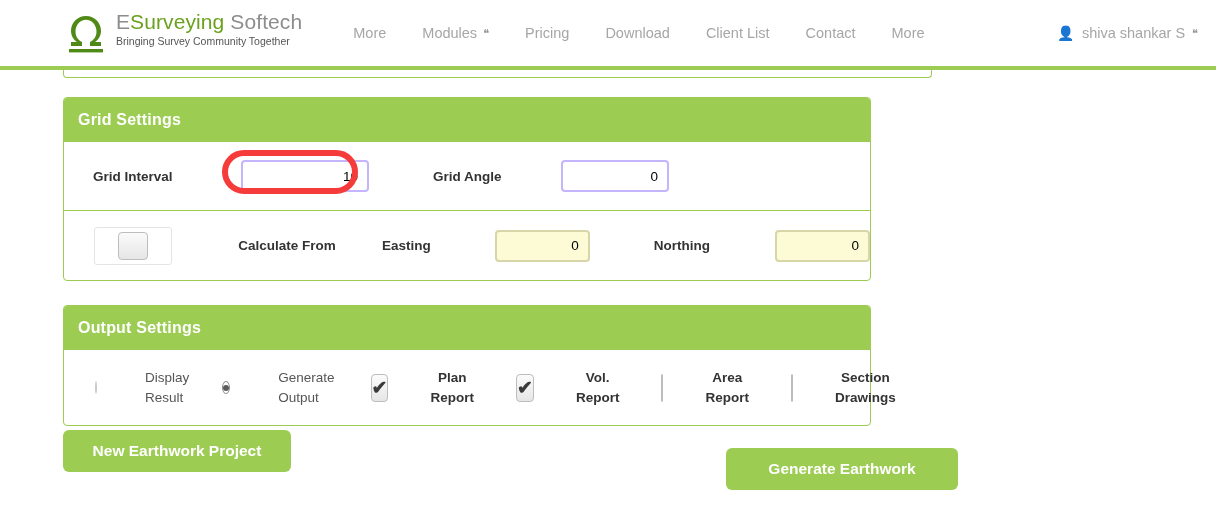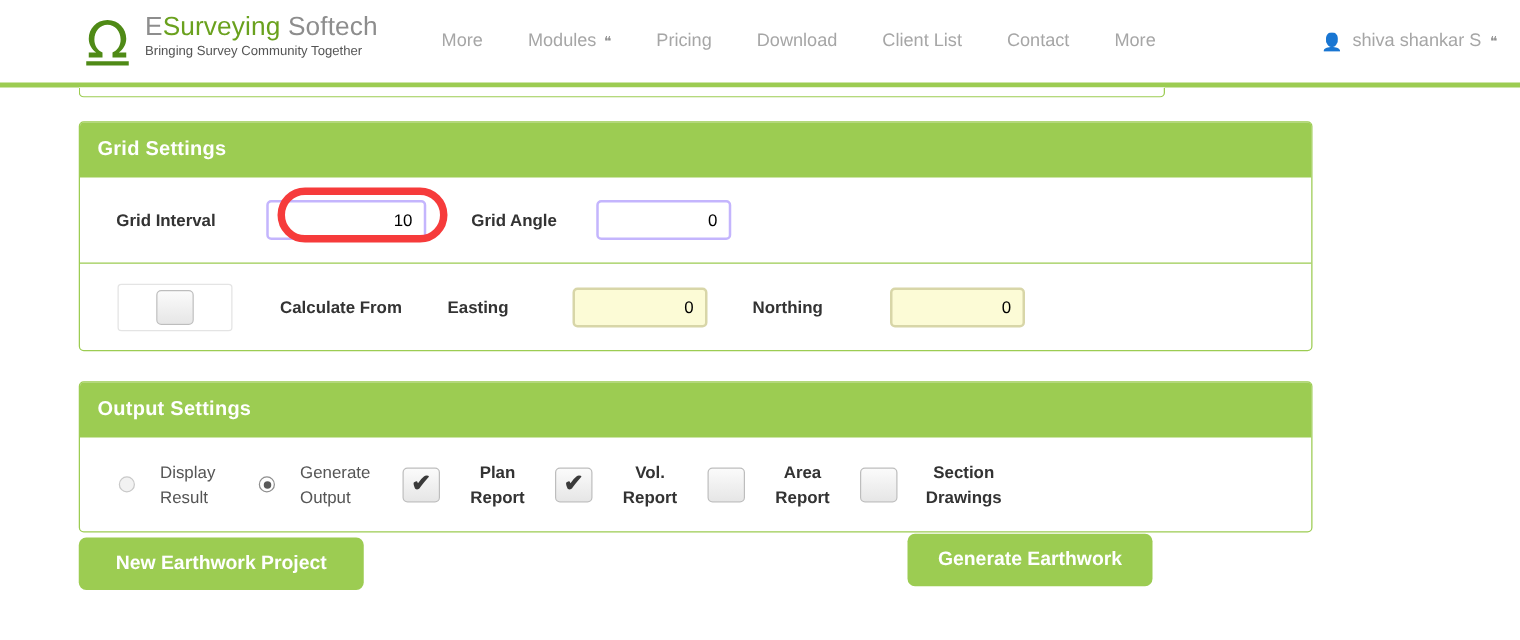--- a/index.html
+++ b/index.html
@@ -50,29 +50,29 @@
   .content{ position:absolute; top:70px; left:0; width:1216px; }
 
   .prev-panel-tail{
     position:absolute; left:63px; top:0px; width:869px; height:8px;
     border:1px solid #9ccc52; border-top:none;
     border-bottom-left-radius:4px; border-bottom-right-radius:4px;
     background:#fff;
   }
 
   .panel{
-    position:absolute; left:63px; width:987px;
+    position:absolute; left:63px; width:808px;
     border:1px solid #9ccc52; border-radius:4px; background:#fff;
   }
   .panel-head{
     background:#9ccc52; color:#fff; font-weight:bold; font-size:16px;
     padding:13px 0 13px 14px; letter-spacing:.2px;
     border-top-left-radius:3px; border-top-right-radius:3px;
   }
-  .panel-row{ display:flex; align-items:center; }
+  .panel-row{ display:flex; align-items:center;gap:28px; }
   .row-divider{ border-top:1px solid #9ccc52; }
 
   .fld-label{ font-weight:bold; font-size:13.5px; color:#333; }
 
   .txt-input{
     height:32px; border:2px solid #c4b5fd; border-radius:4px; background:#fff;
     font-size:13.5px; color:#000000; text-align:right; padding:0 9px;
     display:flex; align-items:center; justify-content:flex-end;
   }
   .txt-input.tinted{ background:#fcfbd6; border-color:#d8d6a8; }
@@ -225,14 +225,14 @@
       <div class="rep-label" style="margin-left:14px; white-space:pre-line;">Area
 Report</div>
 
       <div class="cbx" style="margin-left:14px;"></div>
       <div class="rep-label" style="margin-left:14px; width:78px; white-space:pre-line;">Section
 Drawings</div>
     </div>
   </div>
 
   <button class="btn" style="left:63px; top:360px; width:228px; height:42px;">New Earthwork Project</button>
-  <button class="btn" style="left:726px; top:357px; width:196px; height:42px;">Generate Earthwork</button>
+  <button class="btn" style="left:726px; top:378px; width:232px; height:42px;">Generate Earthwork</button>
 </div>
 
 </body></html>

